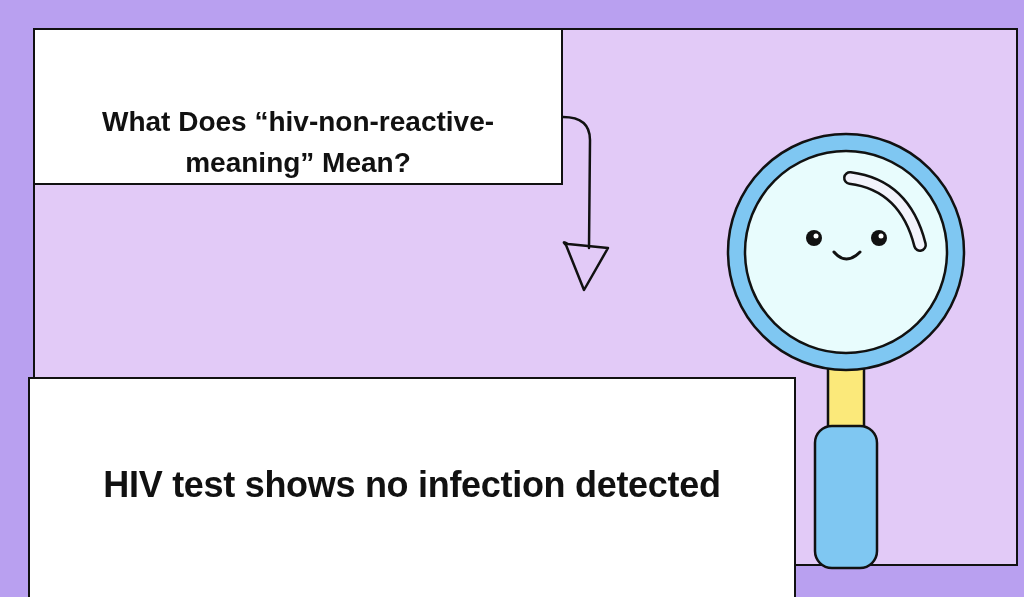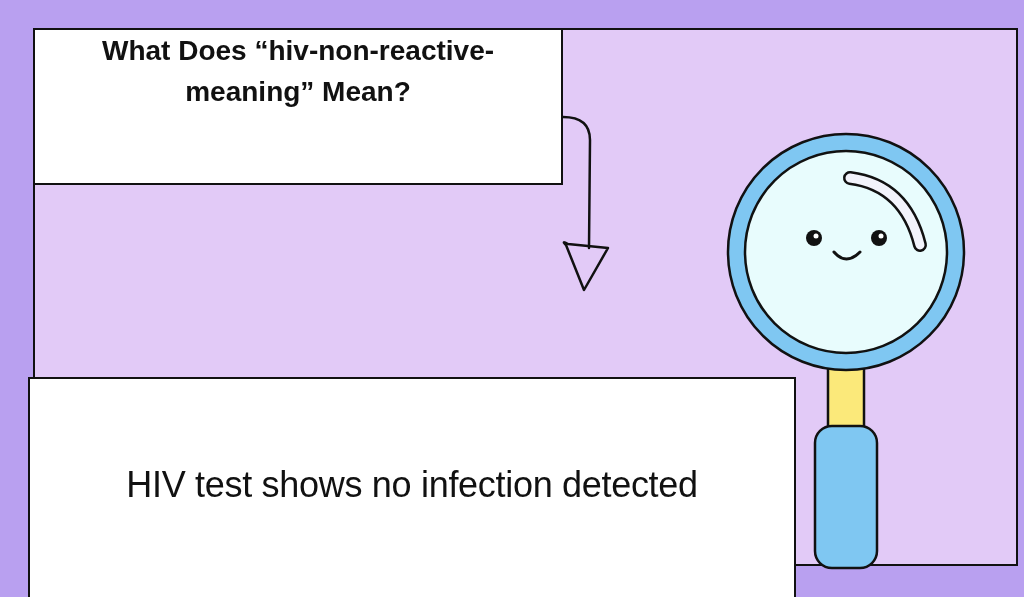--- a/index.html
+++ b/index.html
@@ -8,33 +8,33 @@
       background: #b9a0f0;
       font-family: "Liberation Sans", "DejaVu Sans", sans-serif;
     }
     .panel {
       position: absolute; left: 33px; top: 28px; width: 985px; height: 538px;
       background: #e2caf7; border: 2px solid #111; box-sizing: border-box;
     }
     .title-box {
       position: absolute; left: 33px; top: 28px; width: 530px; height: 157px;
       background: #fff; border: 2px solid #111; box-sizing: border-box;
-      display: flex; align-items: flex-start; justify-content: center; text-align: center;
+      display: flex; align-items: flex-end; justify-content: center; text-align: center;
     }
     .title-text {
       font-weight: bold; font-size: 28px; line-height: 41px; color: #111;
       width: 480px;
     }
     .answer-box {
       position: absolute; left: 28px; top: 377px; width: 768px; height: 225px;
       background: #fff; border: 2px solid #111; box-sizing: border-box;
       display: flex; align-items: center; justify-content: center;
     }
     .answer-text {
-      font-weight: normal; font-size: 36px; color: #111; margin-top: -10px;
+      font-weight: bold; font-size: 36px; color: #111; margin-top: -10px;
       letter-spacing: -0.3px;
     }
     svg.overlay { position: absolute; left: 0; top: 0; }
   </style>
 </head>
 <body>
 
 <div class="panel"></div>
 
 <div class="title-box">

